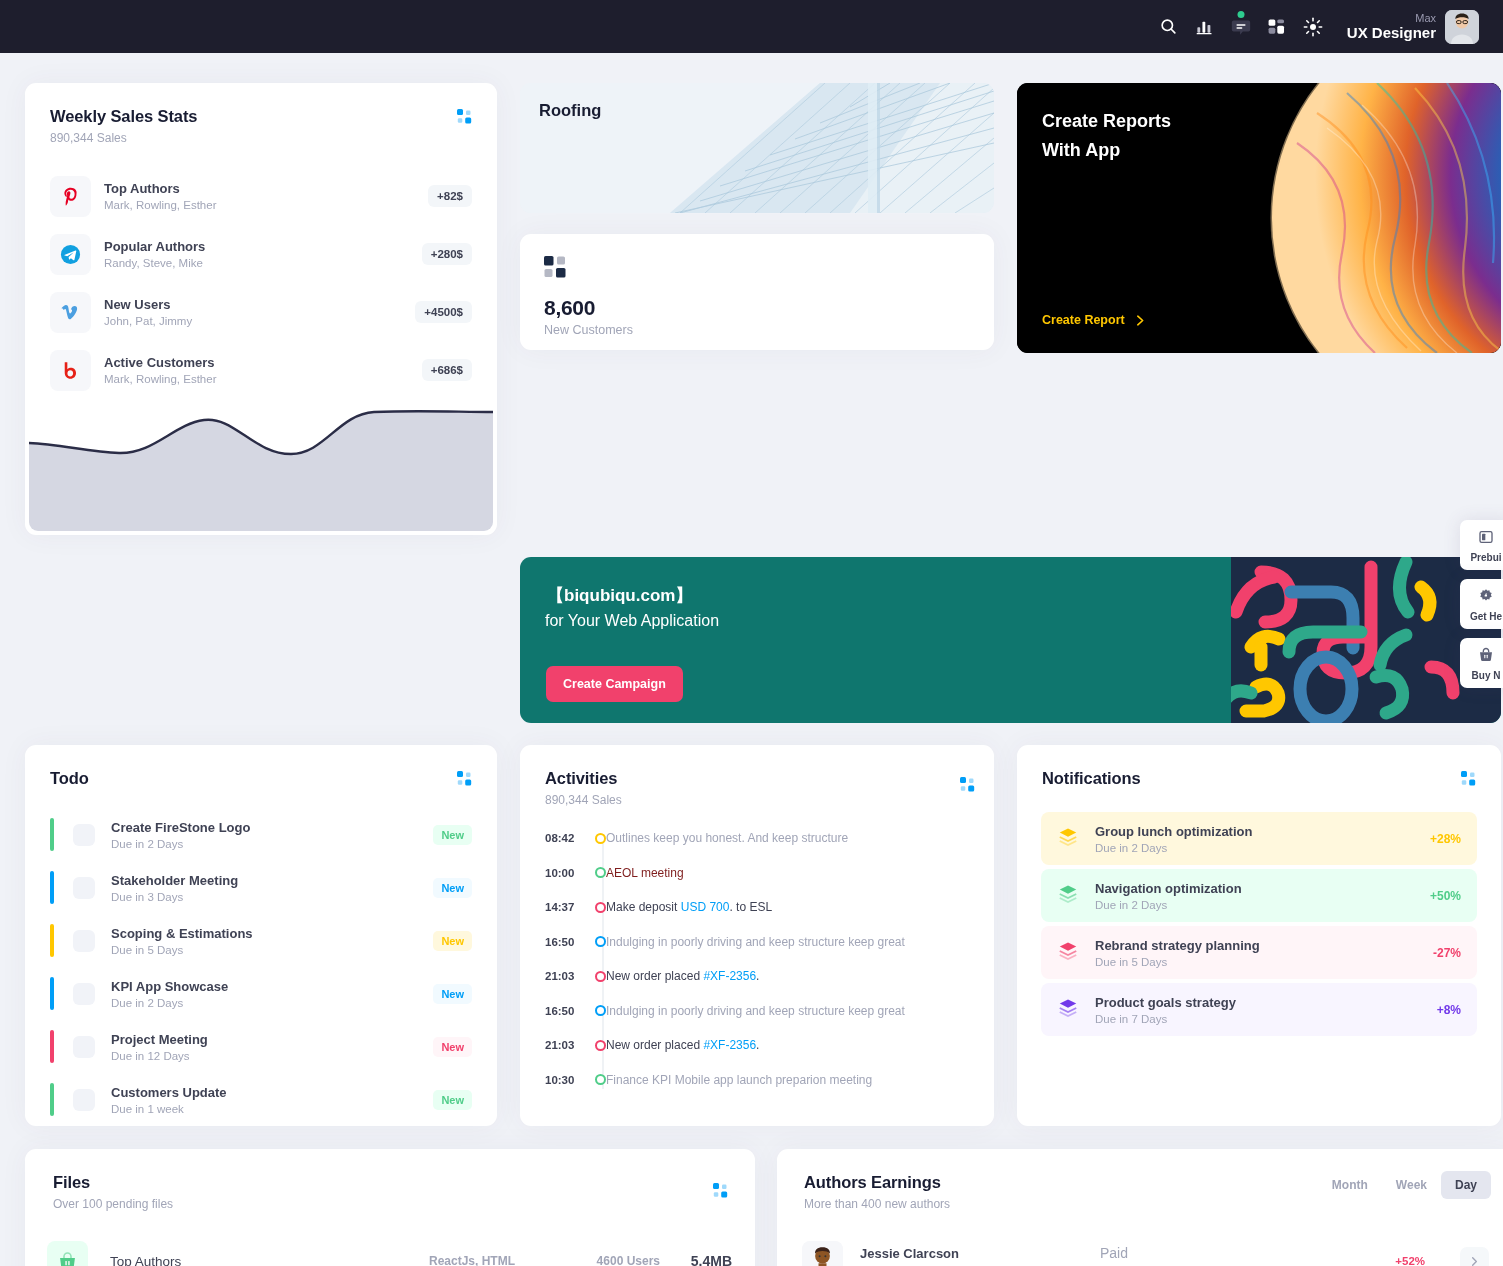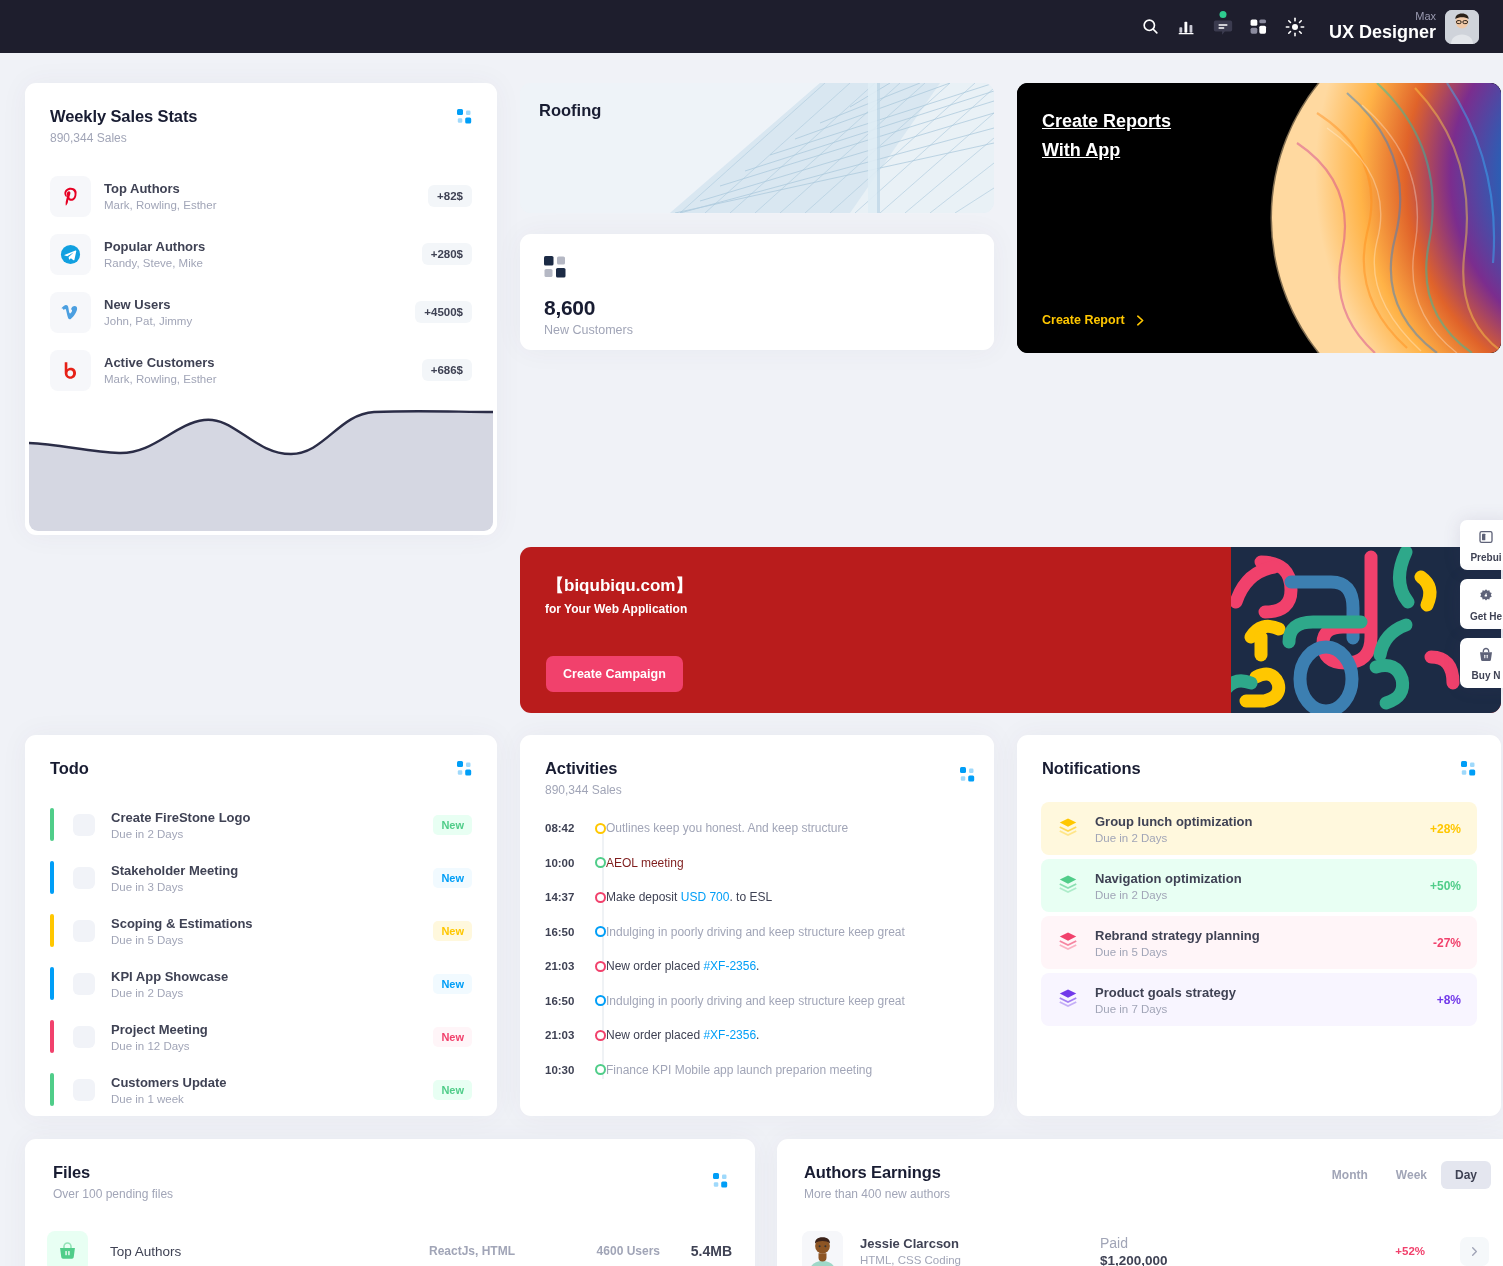--- a/index.html
+++ b/index.html
@@ -22,21 +22,21 @@
     position: relative; cursor: pointer; margin-left: 0px;
   }
   .hicon svg { display:block; }
   .greendot {
     position: absolute; top: 2px; left: 50%; transform: translateX(-50%);
     width: 7px; height: 7px; border-radius: 50%; background: #2ecc8f;
   }
   .userbox { display: flex; align-items: center; gap: 9px; margin-left: 16px; cursor:pointer;}
   .usertext { text-align: right; line-height: 1.15; }
   .uname { font-size: 11px; color: #9a9ab0; }
-  .urole { font-size: 18px; color: #ffffff; font-weight: bold; }
+  .urole { font-size: 15px; color: #ffffff; font-weight: bold; }
   .avatar {
     width: 34px; height: 34px; border-radius: 7px; overflow: hidden;
     background: #c9cdd6; display:block;
   }
 
   
   .page { padding: 30px 25px 0 25px; }
   .row1 { display: flex; gap: 23px; align-items: flex-start; }
   .col-a { width: 472px; flex: none; }
   .col-b { width: 474px; flex: none; }
@@ -74,27 +74,27 @@
   .roof-title { position: absolute; left: 19px; top: 18px; font-size: 16.5px; font-weight: bold; color: #181c32; z-index:3;}
 
   .ncust { height: 116px; margin-top: 21px; }
   .ncust-inner { padding: 22px 24px 0 24px; }
   .sqicon { width: 24px; height: 24px; }
   .bignum { font-size: 21px; font-weight: bold; color: #181c32; margin-top: 12px; letter-spacing:-0.3px;}
   .bigsub { font-size: 12.5px; color: #a1a5b7; margin-top: 3px; }
 
   
   .reports { height: 270px; background: #000; border-radius: 11px; position: relative; overflow: hidden; }
-  .rep-t { position:absolute; left:25px; top:24px; z-index:3; color:#fff; font-size:18px; font-weight:bold; line-height:1.6;text-decoration:underline;}
+  .rep-t { position:absolute; left:25px; top:24px; z-index:3; color:#fff; font-size:18px; font-weight:bold; line-height:1.6;}
   .rep-link { position:absolute; left:25px; bottom:26px; z-index:3; color:#ffc700; font-size:12.5px; font-weight:bold; display:flex; align-items:center; gap:9px; cursor:pointer;}
 
   
-  .campaign { height: 166px; margin-top: 12px; background: #b91c1c; border-radius: 11px; position: relative; overflow:hidden; }
+  .campaign { height: 166px; margin-top: 22px; background: #0f766e; border-radius: 11px; position: relative; overflow:hidden; }
   .camp-t1 { position:absolute; left:27px; top:27px; color:#fff; font-size:17px; font-weight:bold; z-index:3; }
-  .camp-t2 { position:absolute; left:25px; top:55px; color:#fff; font-size:12px; font-weight:bold; z-index:3;text-align:right; }
+  .camp-t2 { position:absolute; left:25px; top:55px; color:#fff; font-size:16px; font-weight:normal; z-index:3;text-align:right; }
   .camp-btn {
     position:absolute; left:26px; top:109px; background:#f1416c; color:#fff; border:none;
     font-size:12.5px; font-weight:bold; padding:11px 17px; border-radius:7px; cursor:pointer;
     font-family:"Liberation Sans",sans-serif;
   }
   .camp-art { position:absolute; right:0; top:0; height:100%; width:270px; z-index:1; }
 
   
   .row2 { display: flex; gap: 23px; margin-top: 22px; align-items: flex-start; }
   .todo-card { height: 381px; }

